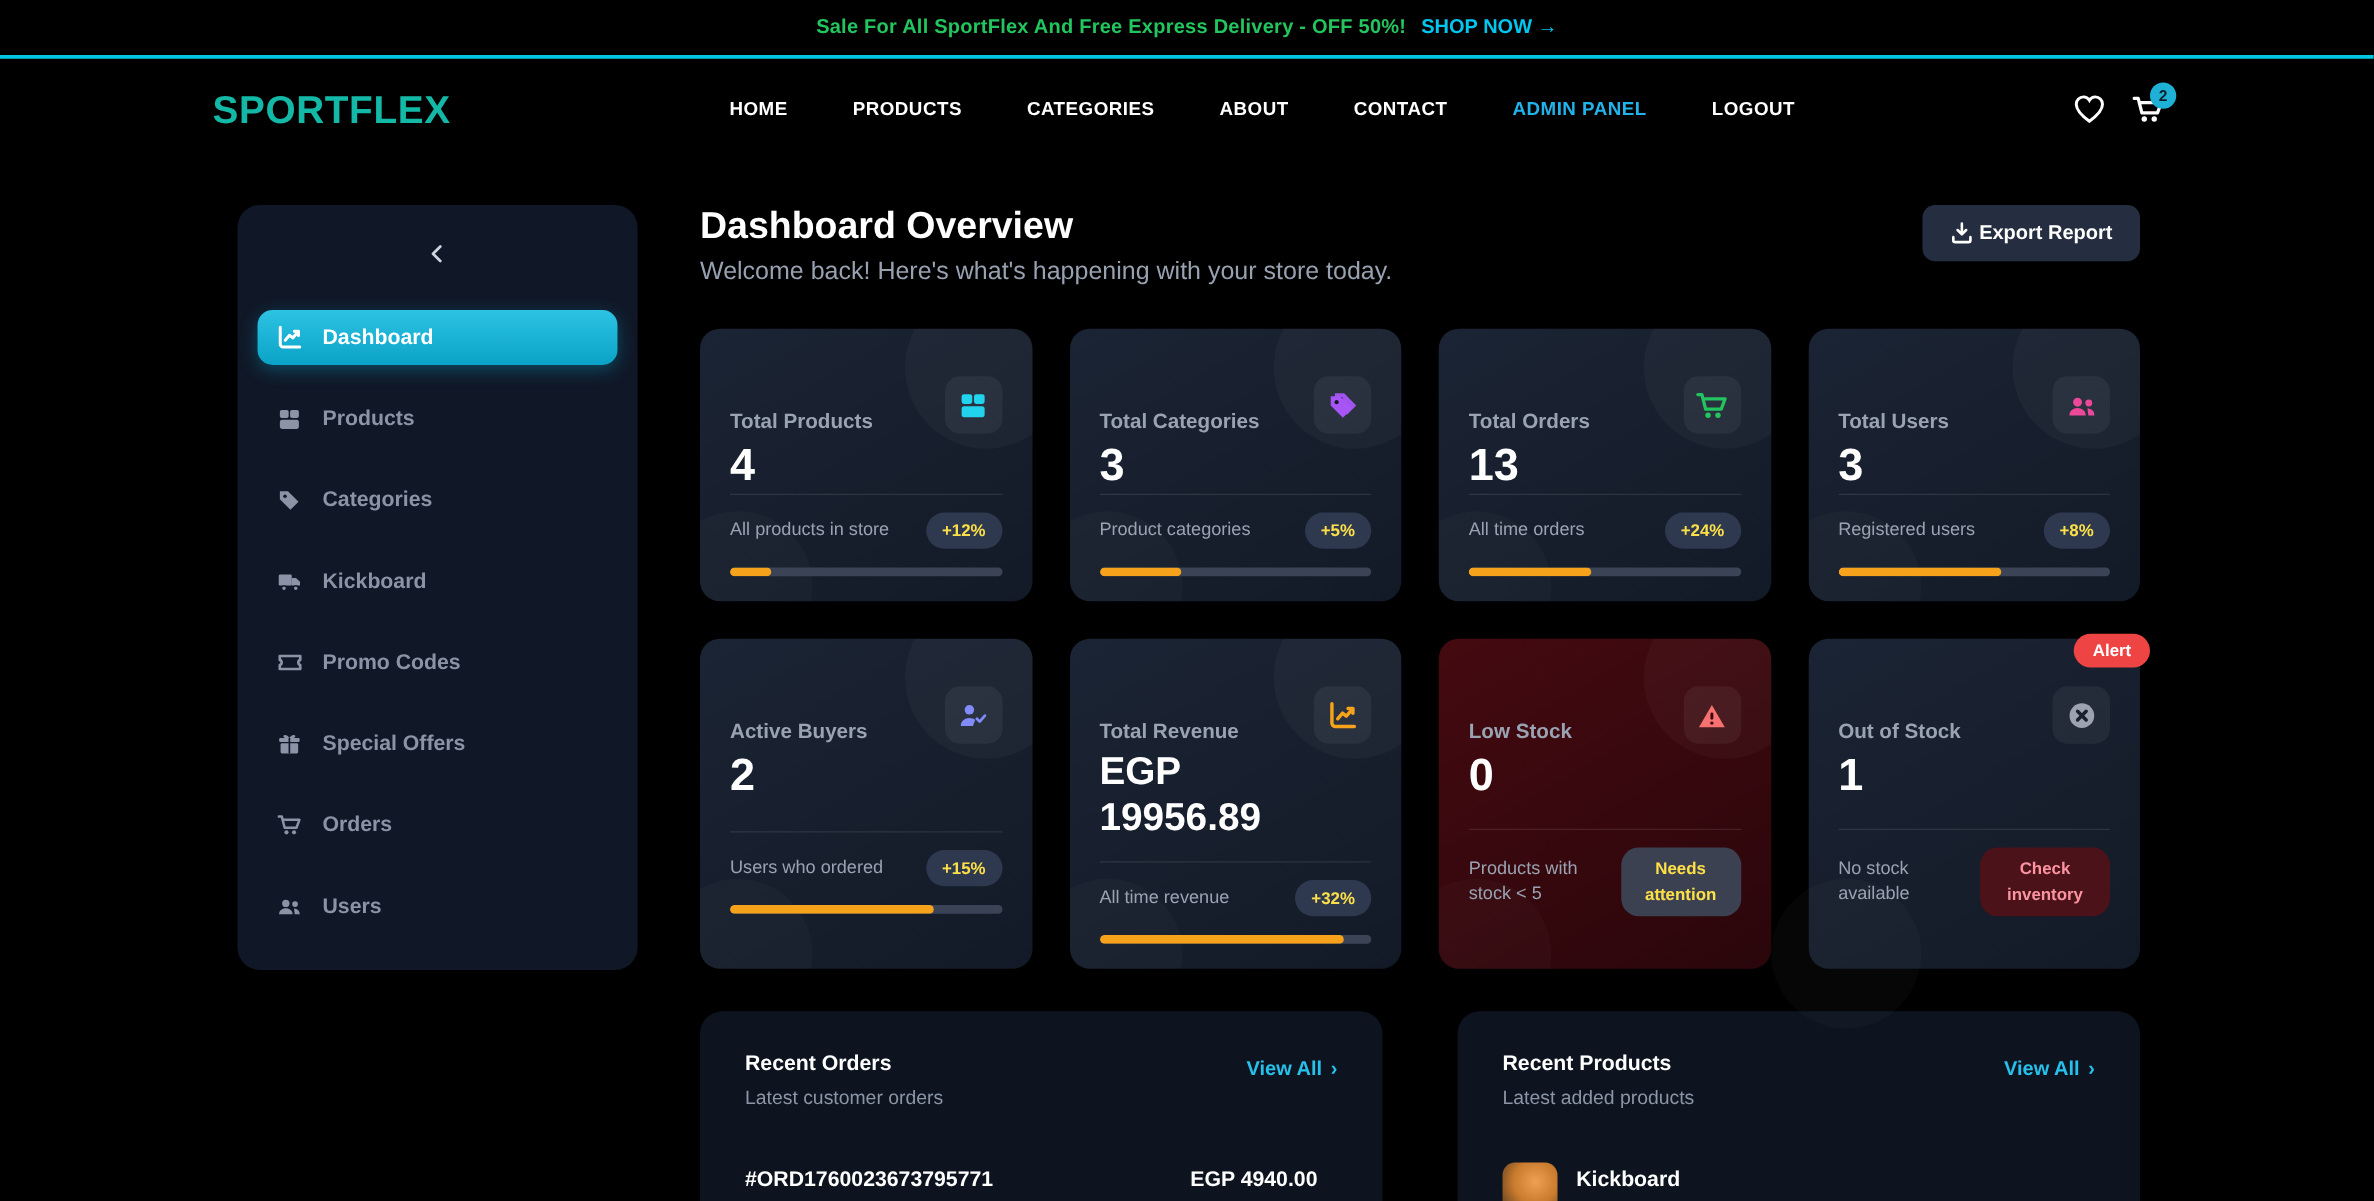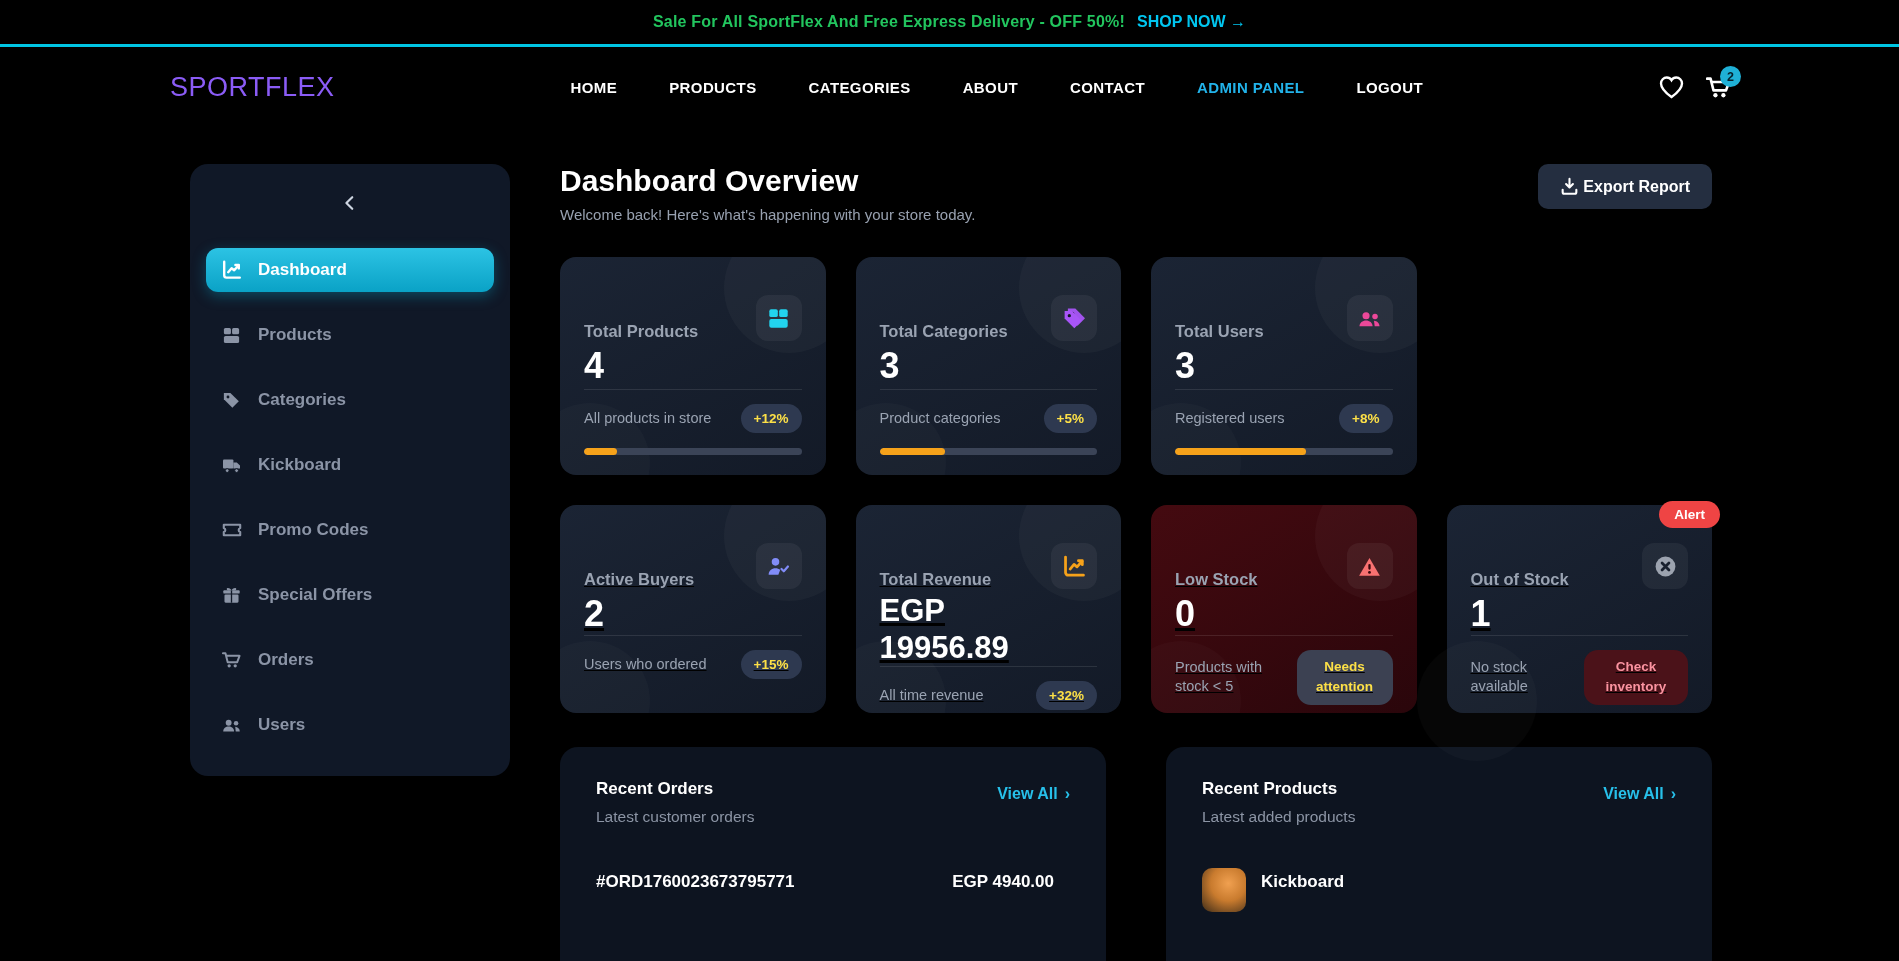--- a/index.html
+++ b/index.html
@@ -5,21 +5,21 @@
   * { margin:0; padding:0; box-sizing:border-box; }
   html,body { width:1899px; height:961px; overflow:hidden; background:#000; font-family:"Liberation Sans", sans-serif; }
 
   
   .banner { height:44px; display:flex; align-items:center; justify-content:center; gap:12px; background:#000; }
   .banner-text { color:#22c55e; font-size:16px; font-weight:700; letter-spacing:.2px; }
   .banner-cta { color:#00c6f0; font-size:16px; font-weight:800; cursor:pointer; }
 
   
   .navbar { height:84px; border-top:3px solid #00c6e4; background:#000; display:flex; align-items:center; justify-content:space-between; padding:0 168px 0 170px; }
-  .logo { color:#8b5cf6; font-size:27px; font-weight:400; letter-spacing:.5px; }
+  .logo { color:#14b8a6; font-size:31px; font-weight:700; letter-spacing:.5px; }
   .nav-links { display:flex; align-items:center; gap:52px; list-style:none; }
   .nav-links a { color:#fff; font-size:15px; font-weight:700; letter-spacing:.4px; text-decoration:none; cursor:pointer; }
   .nav-links a.active { color:#22b3ea; }
   .nav-icons { display:flex; align-items:center; gap:22px; }
   .icon-btn { position:relative; color:#fff; cursor:pointer; display:flex; align-items:center; }
   .cart-badge { position:absolute; top:-10px; right:-10px; width:21px; height:21px; border-radius:50%; background:#1fb0d6; color:#06202b; font-size:12.5px; font-weight:800; display:flex; align-items:center; justify-content:center; }
 
   
   .content { display:flex; gap:50px; padding:36px 187px 0 190px; background:#000; }
 
@@ -28,29 +28,29 @@
   .collapse-btn { height:42px; display:flex; align-items:center; justify-content:center; color:#cdd5e1; cursor:pointer; border-radius:10px; }
   .side-menu { margin-top:24px; display:flex; flex-direction:column; gap:21px; }
   .side-item { display:flex; align-items:center; gap:16px; padding:12px 15px; border-radius:12px; color:#8b94a6; font-size:17px; font-weight:600; cursor:pointer; }
   .side-item.active { background:linear-gradient(180deg,#2cc3e4,#0aa2c6); color:#fff; box-shadow:0 4px 14px rgba(10,170,205,.35); }
   .side-item .si { display:flex; width:21px; justify-content:center; }
 
   
   .main { flex:1; min-width:0; }
   .main-header { display:flex; justify-content:space-between; align-items:flex-start; }
   .page-title { color:#fff; font-size:30px; font-weight:800; }
-  .page-sub { color:#98a1b0; font-size:15px; margin-top:8px; }
+  .page-sub { color:#98a1b0; font-size:20px; margin-top:8px; }
   .export-btn { display:flex; align-items:center; gap:4px; background:#242e40; border:none; color:#fff; font-size:16px; font-weight:600; padding:13px 22px; border-radius:10px; cursor:pointer; font-family:inherit; }
 
   
   .grid { display:grid; grid-template-columns:repeat(4,1fr); gap:30px; }
   .grid.row1 { margin-top:34px; }
   .grid.row2 { margin-top:30px; }
   .row1 .card { height:218px; }
-  .row2 .card { height:208px;text-decoration:underline; }
+  .row2 .card { height:264px; }
   .card { position:relative; background:linear-gradient(150deg,#1b2434,#131a27); border-radius:16px; padding:22px 24px 20px; display:flex; flex-direction:column; overflow:hidden; }
   .card::before { content:""; position:absolute; width:120px; height:120px; border-radius:50%; background:rgba(255,255,255,.025); bottom:-48px; left:-30px; }
   .card::after { content:""; position:absolute; width:130px; height:130px; border-radius:50%; background:rgba(255,255,255,.03); top:-34px; right:-28px; }
   .card.danger { background:linear-gradient(150deg,#440a10,#2a060b); }
   .card.alerted { overflow:visible; }
   .card.alerted::after { display:none; }
   .card-top { display:flex; justify-content:space-between; align-items:flex-end; position:relative; z-index:1;margin-top:16px; }
   .card-title { color:#9aa3b2; font-size:16.5px; font-weight:600; padding-top:4px; }
   .icon-blob { width:46px; height:46px; border-radius:12px; background:rgba(255,255,255,.055); display:flex; align-items:center; justify-content:center; flex-shrink:0; }
   .card-value { color:#fff; font-size:36px; font-weight:800; margin-top:4px; position:relative; z-index:1; }
@@ -315,20 +315,40 @@
         <div class="card-div"></div>
         <div class="card-foot">
           <span class="card-label">Product categories</span>
           <span class="pill">+5%</span>
         </div>
         <div class="progress">
             <div class="fill" style="width: 30%; background: rgb(246, 162, 26);"></div>
           </div>
       </div>
 
+      <div class="card">
+        <div class="card-top">
+          <span class="card-title">Total Orders</span>
+          <span class="icon-blob" style="color: rgb(34, 197, 94);">
+              <svg width="25" height="23" viewBox="0 0 22 20">
+                <use href="#i-cart"></use>
+              </svg>
+            </span>
+        </div>
+        <div class="card-value">13</div>
+        <div class="card-spacer"></div>
+        <div class="card-div"></div>
+        <div class="card-foot">
+          <span class="card-label">All time orders</span>
+          <span class="pill">+24%</span>
+        </div>
+        <div class="progress">
+            <div class="fill" style="width: 45%; background: rgb(246, 162, 26);"></div>
+          </div>
+      </div>
 
       <div class="card">
         <div class="card-top">
           <span class="card-title">Total Users</span>
           <span class="icon-blob" style="color: rgb(236, 72, 153);">
               <svg width="23" height="21" viewBox="0 0 20 18">
                 <use href="#i-users"></use>
               </svg>
             </span>
         </div>

